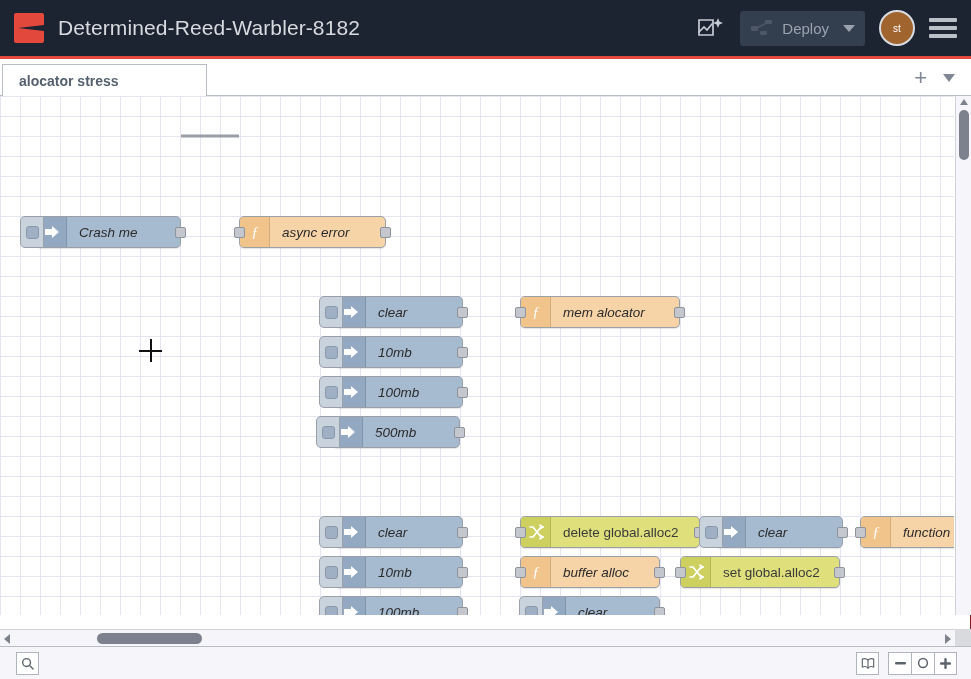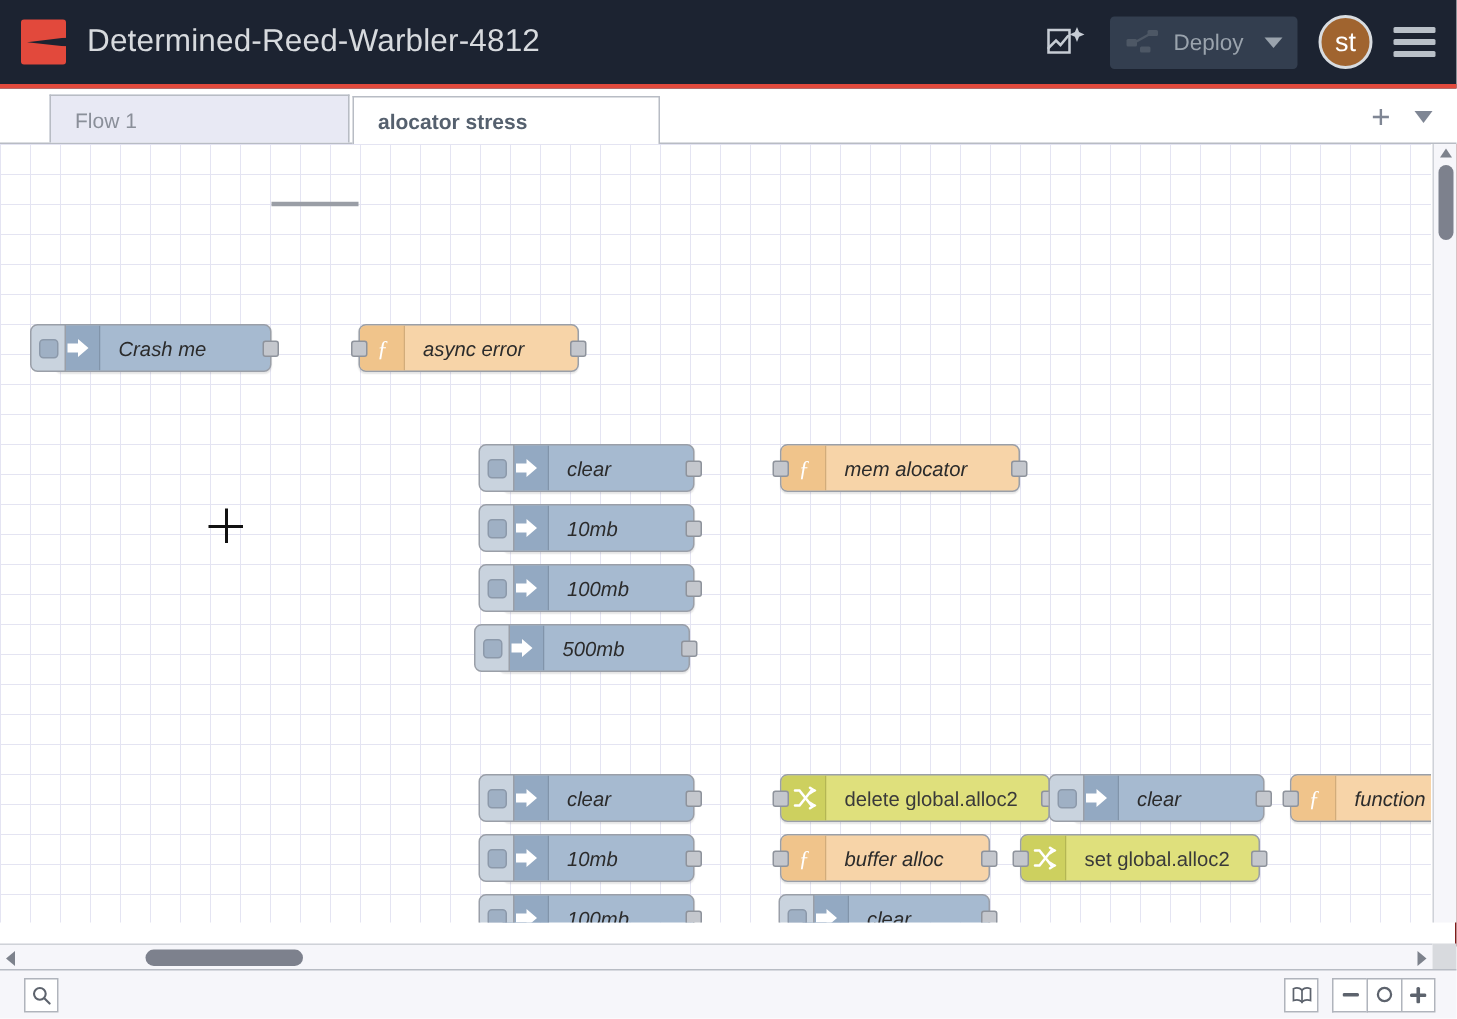--- a/index.html
+++ b/index.html
@@ -37,21 +37,21 @@
   #deploy-btn {
     display: flex; align-items: center; gap: 8px;
     background: #333e4f; border: none; border-radius: 3px;
     height: 35px; padding: 0 10px 0 10px; cursor: default;
   }
   #deploy-label { color: #9aa3ad; font-size: 15px; }
   #deploy-caret { width:0;height:0;border-left:6px solid transparent;border-right:6px solid transparent;border-top:7px solid #9aa3ad; margin-left:6px;}
   #avatar {
     width: 36px; height: 36px; border-radius: 50%;
     background: #a0642f; border: 2px solid #d8dce0;
-    color: #fff; font-size: 18px; display:flex; align-items:center; justify-content:center;
+    color: #fff; font-size: 10px; display:flex; align-items:center; justify-content:center;
     font-weight: 500;
   }
   #menu-btn { display:flex; flex-direction:column; gap:4px; width:28px; }
   #menu-btn i { display:block; height:4px; background:#b9c0c8; border-radius:1px; }
 
   
   #tabbar {
     position:absolute; top:62px; left:0; width:971px; height:34px;
     background:#fff; display:flex; align-items:flex-end;
     border-bottom:1px solid #b8bcc4;
@@ -181,21 +181,21 @@
   #zoom-group .fbtn:last-child { border-right:1px solid #b0b4bc; }
 </style>
 </head>
 <body>
 
 <div id="header">
   <div id="logo-mark">
     <div class="sq"></div>
       <div class="notch"></div>
   </div>
-  <div id="app-title">Determined-Reed-Warbler-4812</div>
+  <div id="app-title">Determined-Reed-Warbler-8182</div>
 
   <div id="header-right">
     <div class="hdr-icon">
       <svg width="28" height="26" viewBox="0 0 28 26" fill="none" stroke="#c6ccd4" stroke-width="1.7">
         <path d="M3 5h14v15H3z"></path>
         <path d="M3 17l5-5 3 3 5-6" stroke-linecap="round"></path>
         <path d="M22 3l1.4 3.4L27 8l-3.6 1.5L22 13l-1.4-3.5L17 8l3.6-1.6z" fill="#c6ccd4" stroke="none"></path>
       </svg>
     </div>
 
@@ -214,23 +214,20 @@
 
     <div id="menu-btn">
       <i></i>
         <i></i>
         <i></i>
     </div>
   </div>
 </div>
 
 <div id="tabbar">
-  <div class="tab" id="tab-flow-1">
-    <span>Flow 1</span>
-  </div>
   <div class="tab" id="tab-resource-stress">
     <span>alocator stress</span>
   </div>
   <div id="tab-actions">
     <div id="add-tab-icon">+</div>
     <div id="tab-menu-caret"></div>
   </div>
 </div>
 
 <div id="canvas-wrap">

